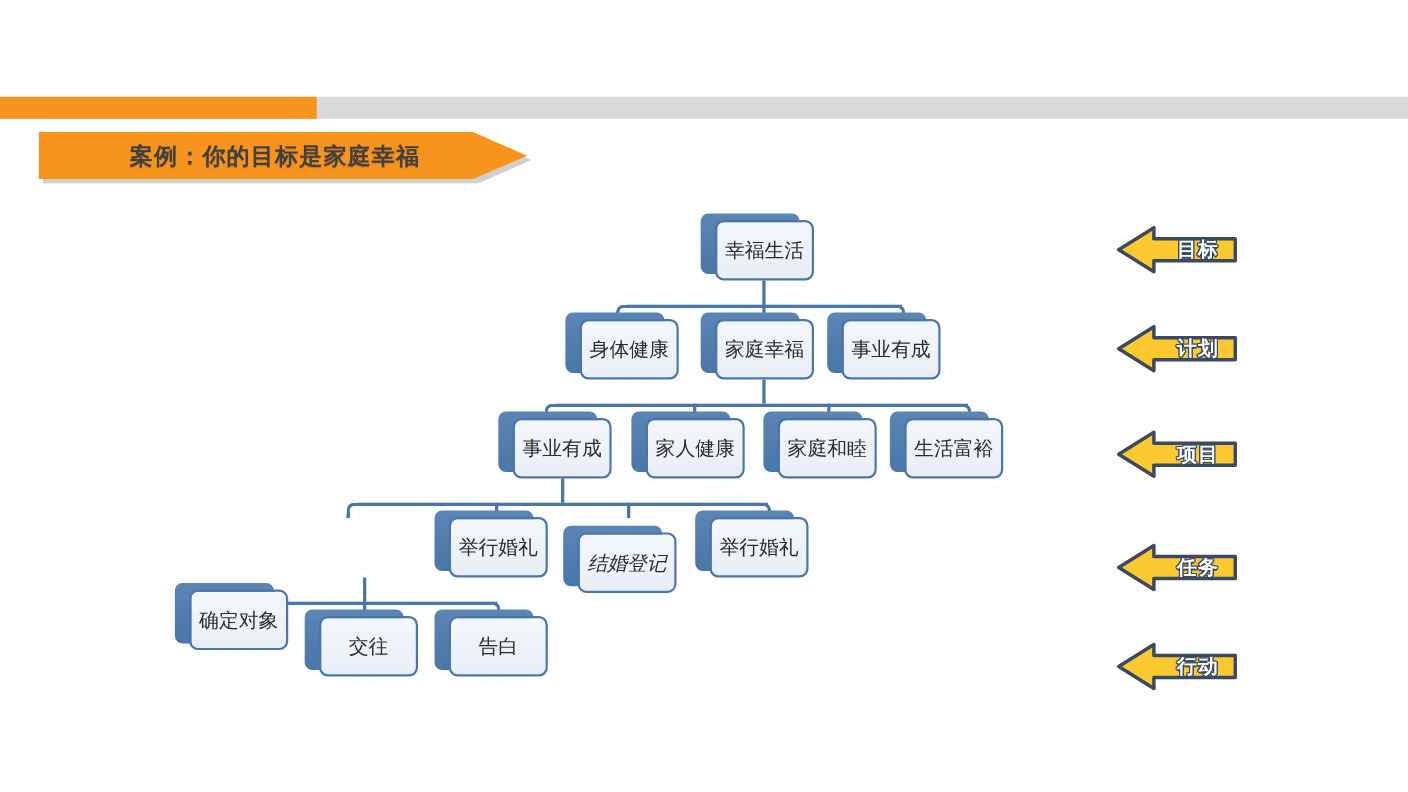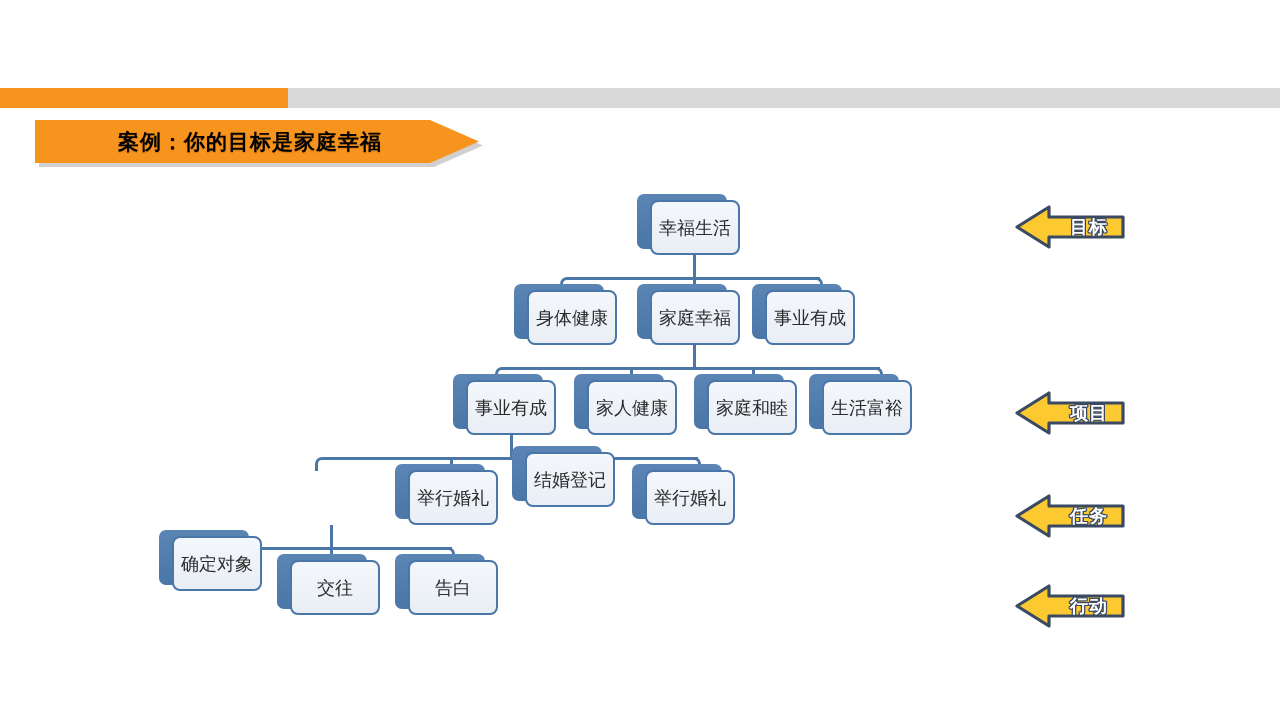--- a/index.html
+++ b/index.html
@@ -34,21 +34,21 @@
   }
   .banner{
     position:absolute;left:0;top:0;width:444px;height:43px;
     background:#f7941e;
     -webkit-clip-path:polygon(0 0, 395px 0, 444px 21.5px, 395px 43px, 0 43px);
     clip-path:polygon(0 0, 395px 0, 444px 21.5px, 395px 43px, 0 43px);
   }
   .banner-text{
     position:absolute;left:0;top:0;width:400px;height:43px;
     display:flex;align-items:center;justify-content:center;
-    color:#000000;
+    color:#404040;
     font-family:"Liberation Sans","DejaVu Sans",sans-serif;
     font-weight:bold;
     font-size:21px;
     letter-spacing:1px;
     padding-left:30px;
     box-sizing:border-box;
     text-shadow:0 1px 1px rgba(140,80,0,.35);
   }
 
   
@@ -209,21 +209,21 @@
         <span class="label">生活富裕</span>
       </div>
     </div>
 
     <div class="node" style="left:408px;top:470px;">
       <div class="back"></div>
       <div class="front">
         <span class="label">举行婚礼</span>
       </div>
     </div>
-    <div class="node" style="left:525px;top:452px;">
+    <div class="node" style="left:525px;top:484px;font-style:italic;">
       <div class="back"></div>
       <div class="front">
         <span class="label">结婚登记</span>
       </div>
     </div>
     <div class="node" style="left:645px;top:470px;">
       <div class="back"></div>
       <div class="front">
         <span class="label">举行婚礼</span>
       </div>
@@ -250,20 +250,26 @@
 
   </div>
 
   <div class="arrow" style="left:1015px;top:204px;">
     <svg width="110" height="46" viewBox="0 0 110 46">
       <polygon points="2,23 34,3 34,13 108,13 108,33 34,33 34,43" fill="#fcc931" stroke="#3a4a63" stroke-width="3.2" stroke-linejoin="round"></polygon>
     </svg>
     <div class="atext">目标</div>
   </div>
 
+  <div class="arrow" style="left:1015px;top:294px;">
+    <svg width="110" height="46" viewBox="0 0 110 46">
+      <polygon points="2,23 34,3 34,13 108,13 108,33 34,33 34,43" fill="#fcc931" stroke="#3a4a63" stroke-width="3.2" stroke-linejoin="round"></polygon>
+    </svg>
+    <div class="atext">计划</div>
+  </div>
 
   <div class="arrow" style="left:1015px;top:390px;">
     <svg width="110" height="46" viewBox="0 0 110 46">
       <polygon points="2,23 34,3 34,13 108,13 108,33 34,33 34,43" fill="#fcc931" stroke="#3a4a63" stroke-width="3.2" stroke-linejoin="round"></polygon>
     </svg>
     <div class="atext">项目</div>
   </div>
 
   <div class="arrow" style="left:1015px;top:493px;">
     <svg width="110" height="46" viewBox="0 0 110 46">

